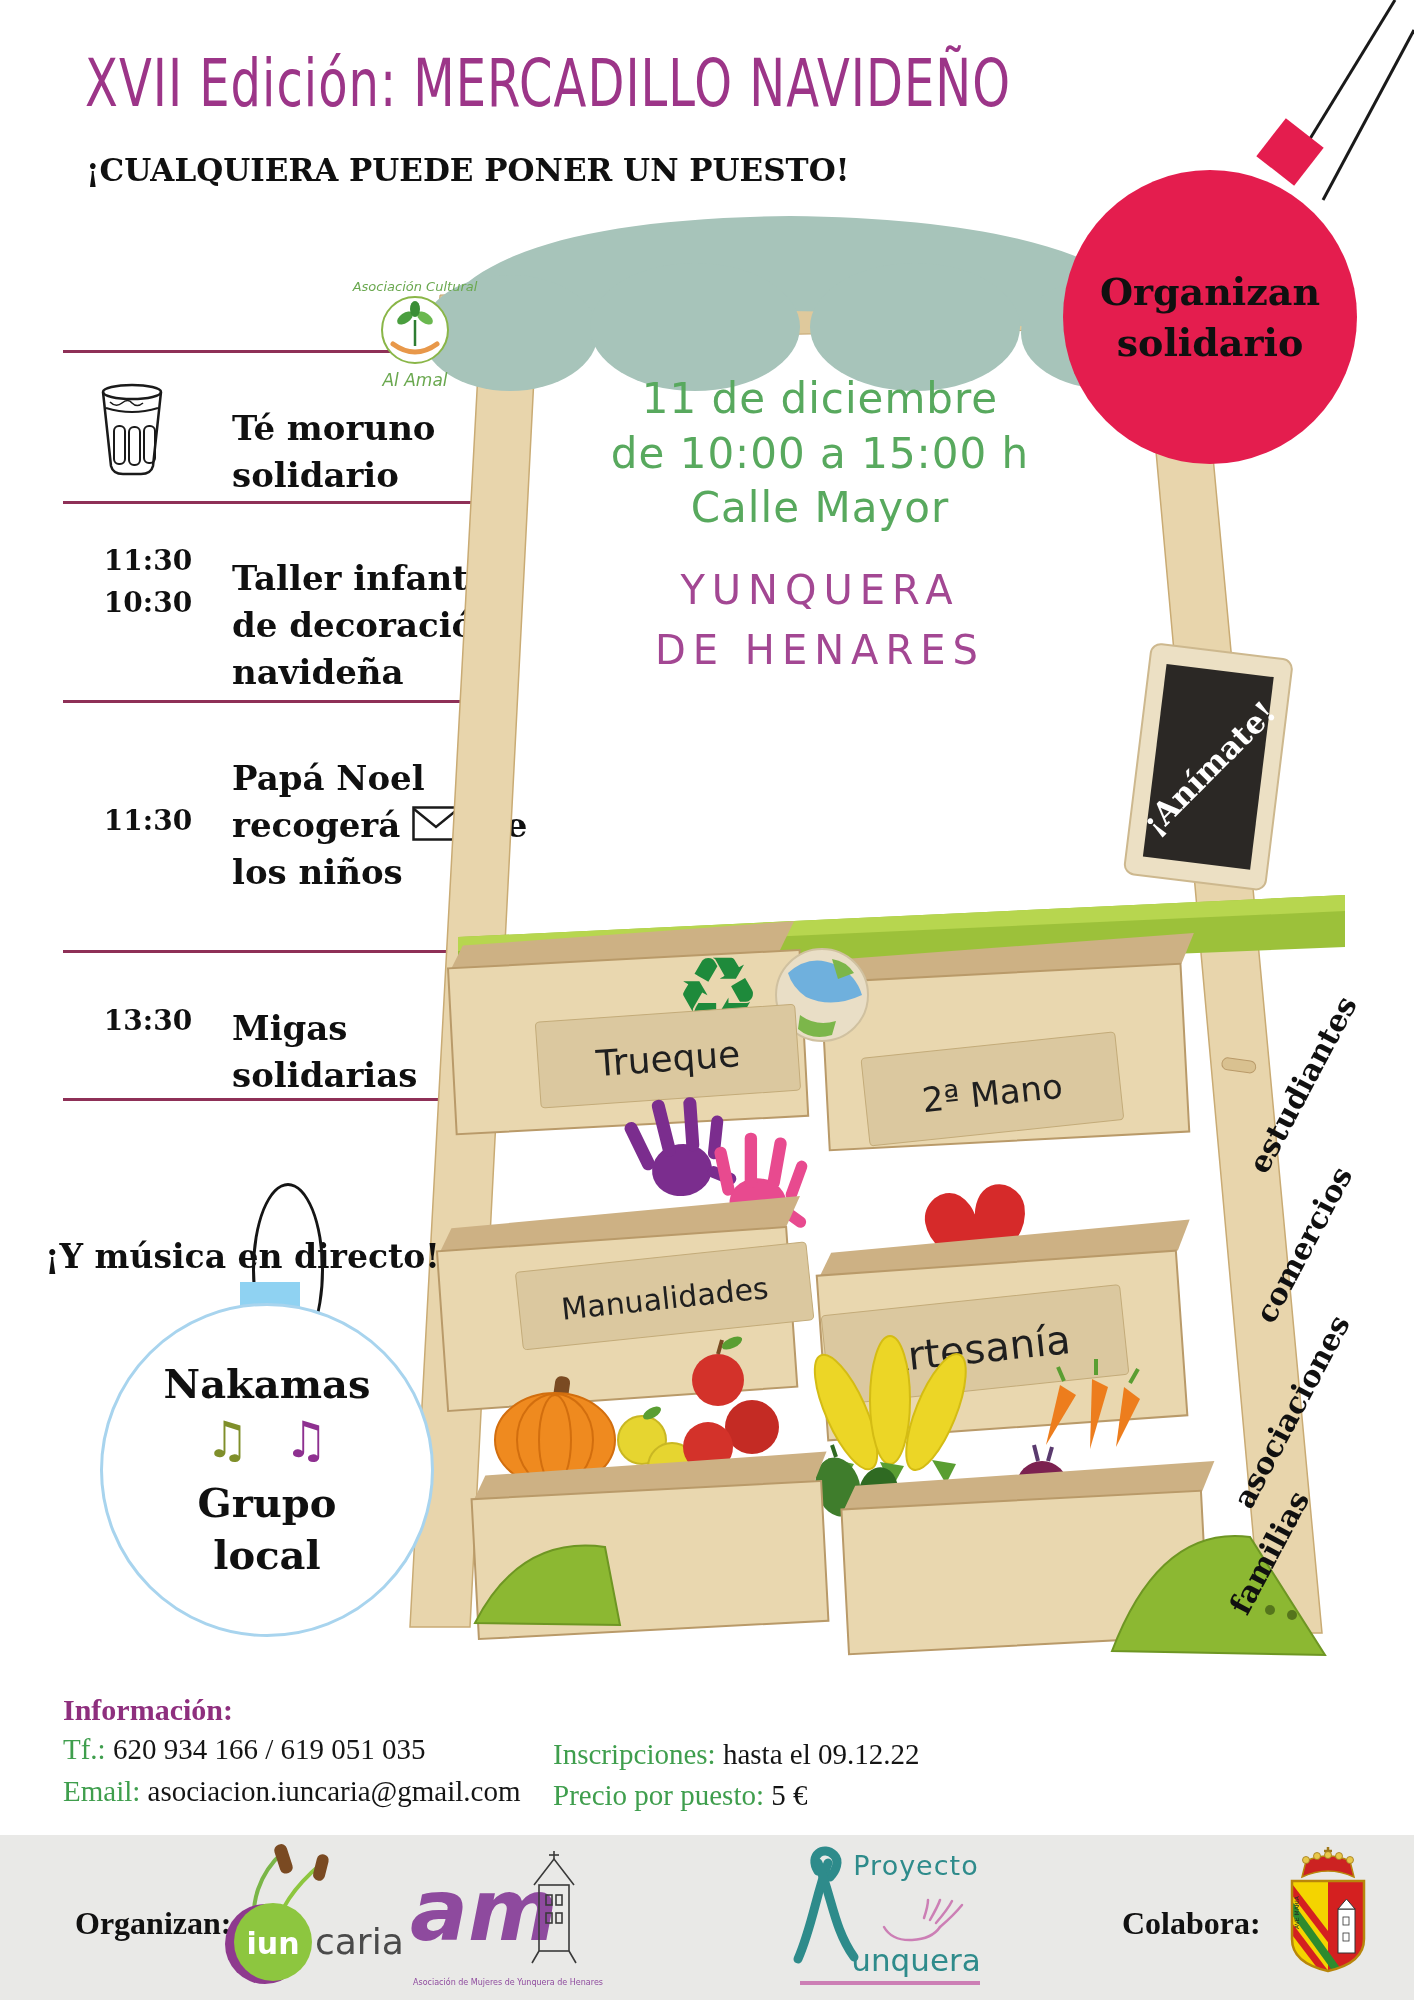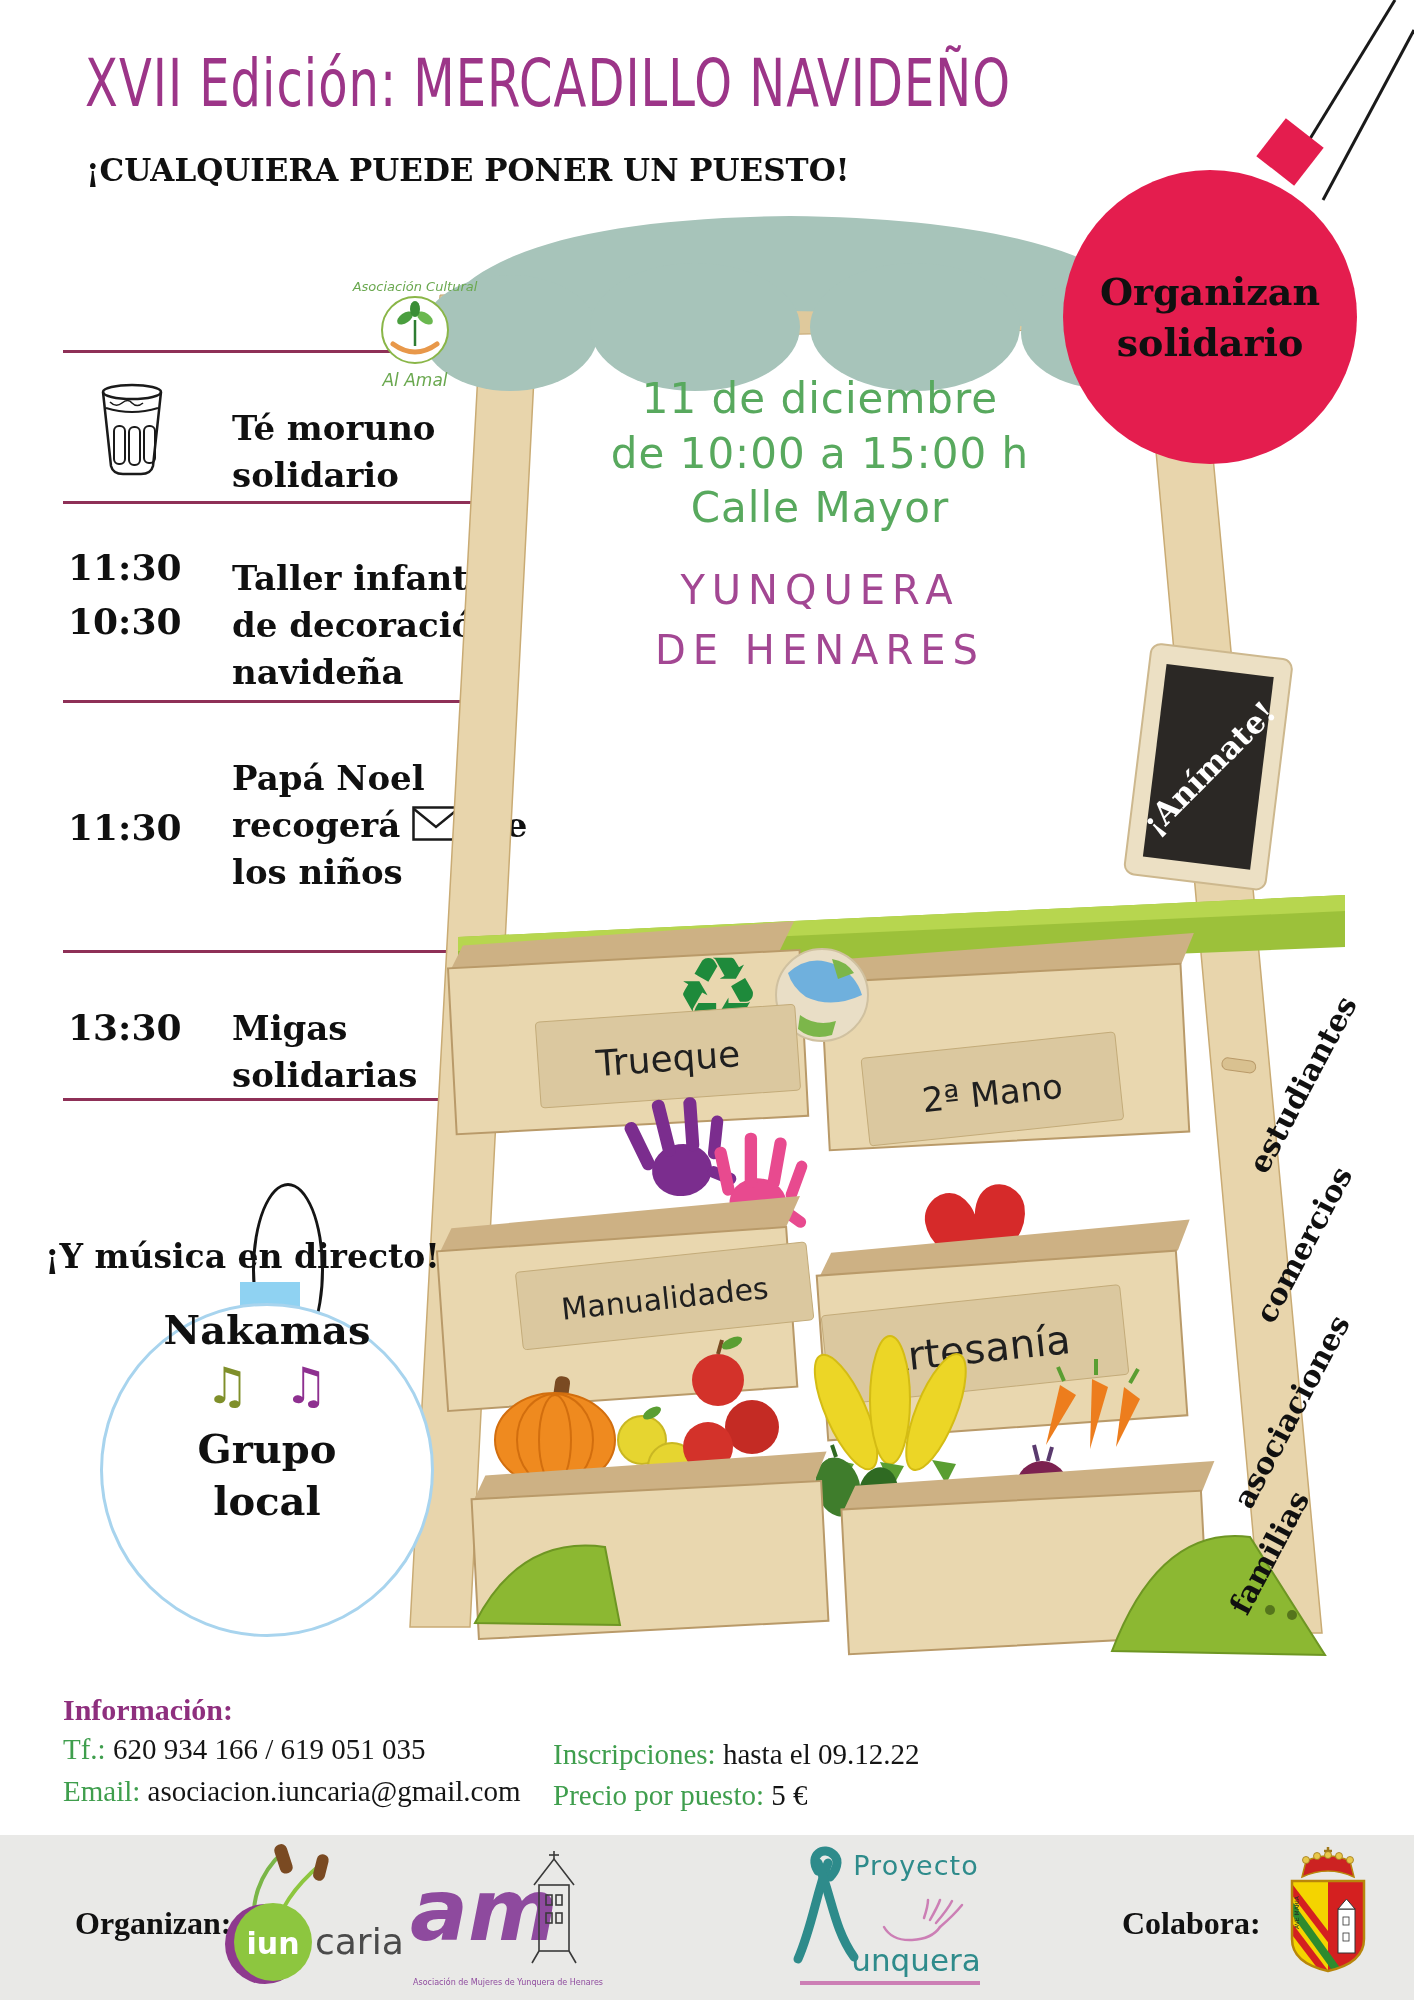--- a/index.html
+++ b/index.html
@@ -8,21 +8,21 @@
   .abs{position:absolute;}
   .slab{font-family:"DejaVu Serif",serif;font-weight:bold;color:#101010;}
 
   .title{left:85px;top:44px;font-size:48px;letter-spacing:1px;color:#9c3588;white-space:nowrap;
          transform:scaleY(1.38);transform-origin:left top;font-family:"DejaVu Sans",sans-serif;}
   .subtitle{left:86px;top:152px;font-size:31px;}
 
   .sep{left:63px;width:427px;height:3px;background:#8e3057;}
   .t1{top:350px}.t2{top:501px}.t3{top:700px}.t4{top:950px}.t5{top:1098px}
 
-  .time{left:68px;width:160px;font-size:36px;line-height:1.5;}
+  .time{left:68px;width:160px;font-size:28px;line-height:1.5;text-align:center;}
   .tm2{top:540px}.tm3{top:800px}.tm4{top:1000px}
   .rowtext{left:232px;width:300px;font-size:34px;line-height:1.38;margin-top:27px;}
   .r1{top:378px}.r2{top:528px}.r3{top:728px}.r4{top:978px}
   .tea{left:96px;top:382px;}
   .env{display:inline-block;vertical-align:-4px;margin-right:10px;}
 
   .alamal{left:352px;top:280px;width:126px;text-align:center;color:#6aa84f;font-style:italic;z-index:2;}
   .alamal .top{font-size:13px;line-height:1.1;}
   .alamal .name{font-size:17px;}
 
@@ -39,21 +39,21 @@
         line-height:1.5;letter-spacing:7px;z-index:2;}
 
   .aud{z-index:2;font-size:30px;transform:rotate(-62deg);white-space:nowrap;}
   .aud0{left:1205px;top:1067px}.aud1{left:1218px;top:1227px}.aud2{left:1185px;top:1394px}.aud3{left:1202px;top:1535px}
 
   .music{left:45px;top:1207px;font-size:33px;z-index:1;margin-top:30px;}
   .loop{left:252px;top:1183px;width:66px;height:168px;border:3px solid #151515;border-radius:50%;z-index:2;}
   .cap2{left:240px;top:1282px;width:60px;height:26px;background:#8fd2f2;z-index:2;}
   .bauble{left:100px;top:1303px;width:328px;height:328px;background:#fff;border:3px solid #a8d4ee;
           border-radius:50%;z-index:3;display:flex;flex-direction:column;align-items:center;
-          text-align:center;}
+          justify-content:center;text-align:center;}
   .bname{font-size:40px;margin-bottom:2px;}
   .notes{font-size:50px;margin:2px 0 8px;}
   .note1{color:#7f8f2a;margin-right:34px;}
   .note2{color:#8e3090;}
   .bl{font-size:40px;line-height:1.3;}
 
   .serifline{font-family:"Liberation Serif",serif;color:#151515;}
   .info-head{left:63px;top:1693px;font-size:30px;font-weight:bold;color:#8e2f7e;}
   .il1{left:63px;top:1733px;font-size:29px;}
   .il2{left:63px;top:1775px;font-size:29px;}

